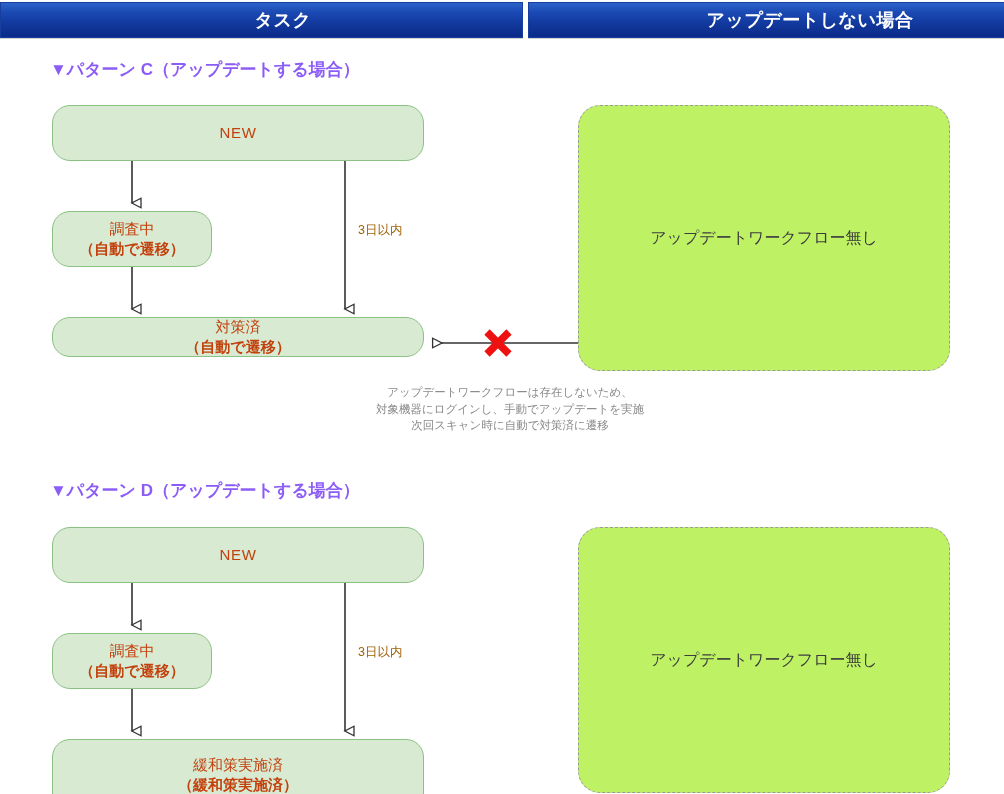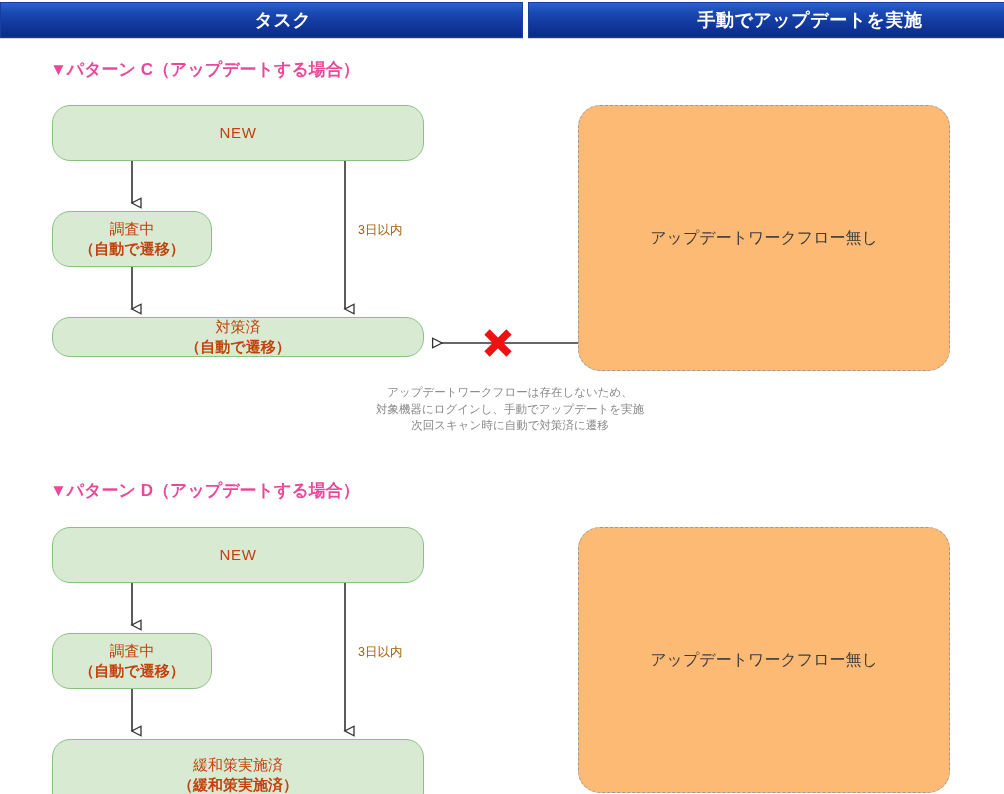--- a/index.html
+++ b/index.html
@@ -36,21 +36,21 @@
     padding-left: 43px;
   }
   #banner-task   { left: 0px;   top: 2px; width: 478px; height: 34px; }
   #banner-flow   { left: 528px; top: 2px; width: 476px; height: 34px; }
 
   
   .pattern-title {
     position: absolute;
     font-size: 17px;
     font-weight: bold;
-    color: #ec4899;
+    color: #8b5cf6;
     white-space: nowrap;
   }
   #title-c { left: 50px; top: 58px; }
   #title-d { left: 50px; top: 479px; }
 
   
   .state-box {
     position: absolute;
     box-sizing: border-box;
     background: #d9ead3;
@@ -74,21 +74,21 @@
   #c-done     { left: 52px;  top: 317px; width: 372px; height: 40px; }
   
   #d-new      { left: 52px;  top: 527px; width: 372px; height: 56px; }
   #d-invest   { left: 52px;  top: 633px; width: 160px; height: 56px; }
   #d-mitig    { left: 52px;  top: 739px; width: 372px; height: 72px; }
 
   
   .dashed-panel {
     position: absolute;
     box-sizing: border-box;
-    background: #fdba74;
+    background: #bef264;
     border: 1.6px dashed #9a9a9a;
     border-radius: 22px;
     display: flex;
     align-items: center;
     justify-content: center;
     color: #3c3c3c;
     font-size: 16px;
   }
   #panel-c { left: 578px; top: 105px; width: 372px; height: 266px; }
   #panel-d { left: 578px; top: 527px; width: 372px; height: 266px; }
@@ -135,21 +135,21 @@
 </style>
 </head>
 <body>
 
 <div id="canvas">
 
   <div class="banner" id="banner-task">
     <span>タスク</span>
   </div>
   <div class="banner" id="banner-flow">
-    <span>手動でアップデートを実施</span>
+    <span>アップデートしない場合</span>
   </div>
 
   <div class="pattern-title" id="title-c">▼パターン C（アップデートする場合）</div>
   <div class="pattern-title" id="title-d">▼パターン D（アップデートする場合）</div>
 
   <div class="state-box latin" id="c-new">
     <span>NEW</span>
   </div>
 
   <div class="state-box" id="c-invest">

